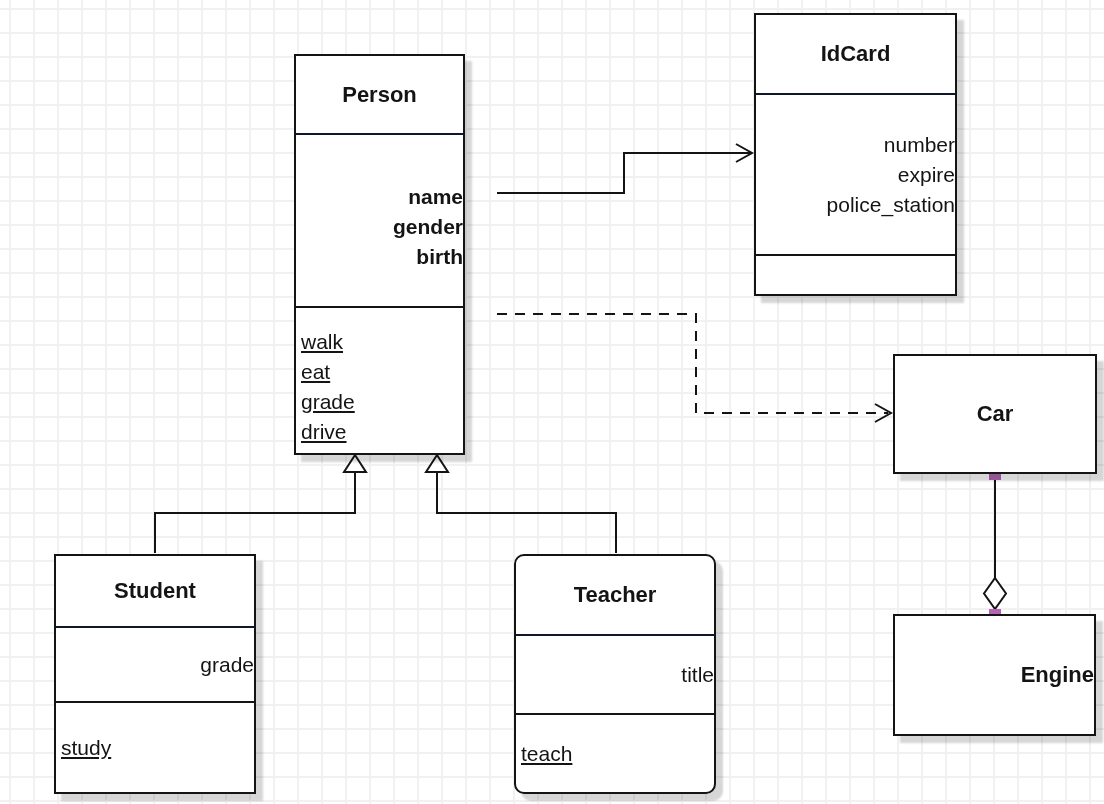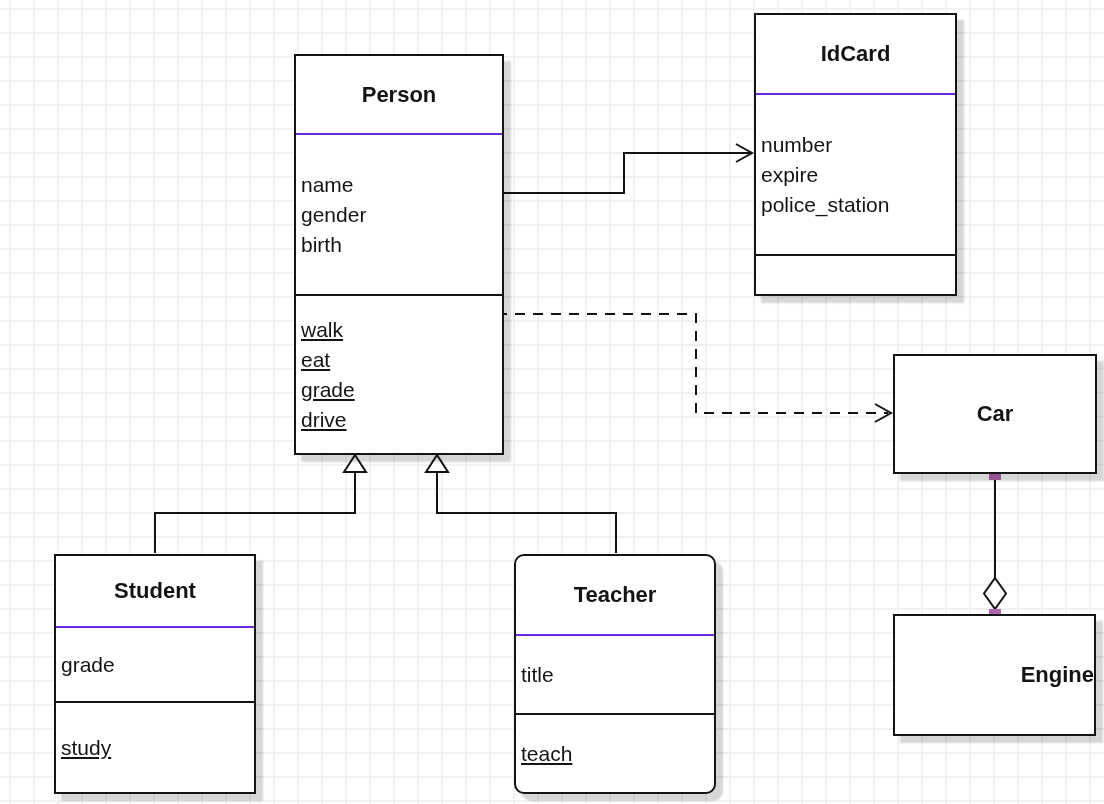--- a/index.html
+++ b/index.html
@@ -24,34 +24,34 @@
     position:absolute;
     box-sizing:border-box;
     border:2px solid #141414;
     background:#ffffff;
     box-shadow:7px 7px 2px rgba(0,0,0,0.16);
     display:flex;
     flex-direction:column;
   }
   .cls-title{
     box-sizing:border-box;
-    border-bottom:2px solid #6d28d9;
+    border-bottom:2px solid #0f172a;
     display:flex;align-items:center;justify-content:center;
     font-weight:700;font-size:22px;
   }
   .uml-class.single .cls-title{
     border-bottom:none;flex:1;
   }
   .cls-section{
     box-sizing:border-box;
     display:flex;flex-direction:column;justify-content:center;
     padding-left:5px;
     font-size:21px;
   }
-  .cls-section.bordered{border-bottom:2px solid #141414;}
+  .cls-section.bordered{border-bottom:2px solid #141414;text-align:right;}
   .cls-section:last-child{flex:1;border-bottom:none;text-decoration:underline;}
   .member{line-height:30px;white-space:nowrap;}
   .conn{stroke:#141414;stroke-width:2;fill:none;}
   .conn.dashed{stroke-dasharray:10 8;}
   .tri{fill:#ffffff;stroke:#141414;stroke-width:2;}
   .diamond{fill:#ffffff;stroke:#141414;stroke-width:2;}
 </style>
 </head>
 <body>
 
@@ -80,23 +80,23 @@
     </g>
 
     <g>
       <path class="conn" d="M995 474 V579"></path>
       <polygon class="diamond" points="995,578 1006,593.5 995,609 984,593.5"></polygon>
       <rect x="989" y="468" width="12" height="12" fill="#b266b2"></rect>
       <rect x="989" y="609" width="12" height="12" fill="#b266b2"></rect>
     </g>
   </svg>
 
-  <div class="uml-class" style="left:294px;top:54px;width:210px;height:401px;">
+  <div class="uml-class" style="left:294px;top:54px;width:171px;height:401px;gap:12px;">
     <div class="cls-title" style="height:79px;">Person</div>
-    <div class="cls-section bordered" style="height:161px;">
+    <div class="cls-section bordered" style="height:161px;font-weight:bold;">
       <div class="member">name</div>
       <div class="member">gender</div>
       <div class="member">birth</div>
     </div>
     <div class="cls-section">
       <div class="member">walk</div>
       <div class="member">eat</div>
       <div class="member">grade</div>
       <div class="member">drive</div>
     </div>

